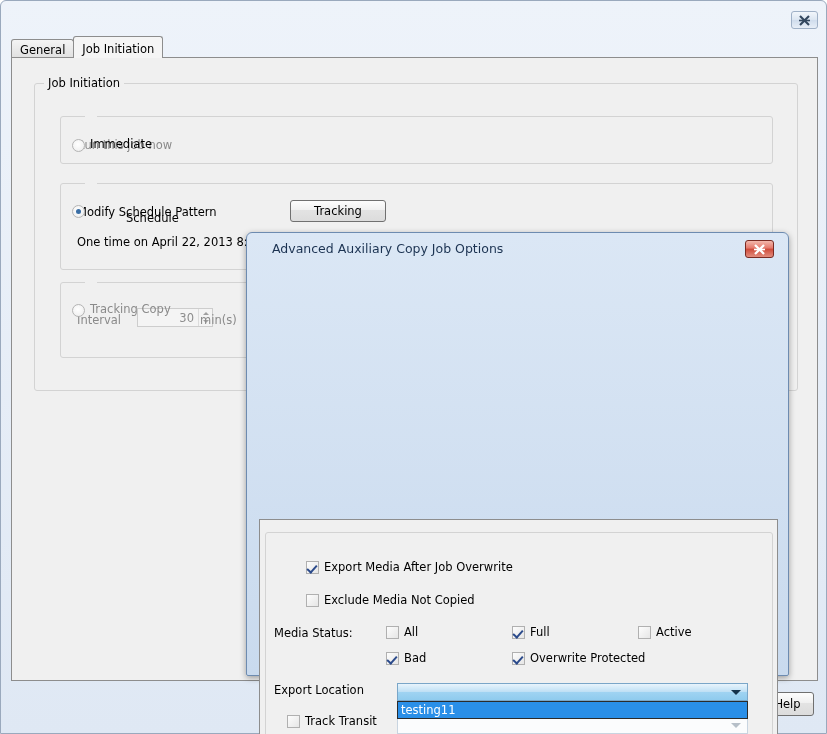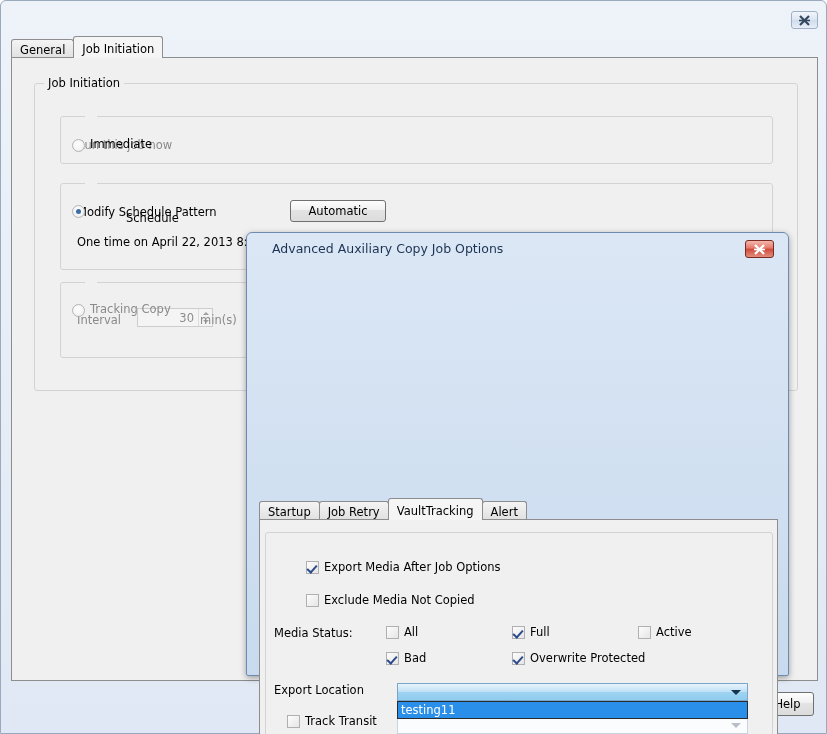--- a/index.html
+++ b/index.html
@@ -342,21 +342,21 @@
       <div class="groupbox" style="left:25px; top:32px; width:713px; height:48px;">
         <span class="gb-title" style="left:24px;">&nbsp;</span>
         <span class="lbl muted" style="left:16px; top:21px;">Run this job now</span>
       </div>
       <div class="radio" style="left:37px; top:55px;"></div>
       <span class="lbl" style="left:55px; top:53px;">Immediate</span>
 
       <div class="groupbox" style="left:25px; top:99px; width:713px; height:87px;">
         <span class="gb-title" style="left:24px;">&nbsp;</span>
         <span class="lbl" style="left:16px; top:21px;">Modify Schedule Pattern</span>
-        <div class="btn" style="left:229px; top:16px; width:96px; height:22px;">Automatic</div>
+        <div class="btn" style="left:229px; top:16px; width:96px; height:22px;">Tracking</div>
         <span class="lbl" style="left:16px; top:51px;">One time on April 22, 2013 8:00 PM</span>
       </div>
       <div class="radio checked on" style="left:37px; top:121px;"></div>
       <span class="lbl" style="left:55px; top:127px;margin-left:36px;">Schedule</span>
 
       <div class="groupbox" style="left:25px; top:198px; width:713px; height:76px;">
         <span class="gb-title" style="left:24px;">&nbsp;</span>
         <span class="lbl muted" style="left:16px; top:30px;">Interval</span>
         <div class="spinbox" style="left:76px; top:25px; width:76px; height:19px;">
           <span class="sval">30</span>
@@ -425,33 +425,27 @@
   <div id="inner-titlebar">
     <div id="inner-title-text">Advanced Auxiliary Copy Job Options</div>
     <div id="inner-close-btn">
       <svg width="13" height="11" viewBox="0 0 13 11">
         <path d="M2 1 L11 10 M11 1 L2 10" stroke="#ffffff" stroke-width="2.3" fill="none"></path>
         <path d="M1 5.5 L12 5.5" stroke="#ffffff" stroke-width="1.6"></path>
       </svg>
     </div>
   </div>
 
-  <div class="tabstrip" id="inner-tabs">
-    <div class="tab">Startup</div>
-    <div class="tab">Job Retry</div>
-    <div class="tab selected">VaultTracking</div>
-    <div class="tab">Alert</div>
-  </div>
 
   <div id="inner-panel">
 
     <div class="groupbox" style="left:5px; top:12px; width:508px; height:328px;">
 
       <div class="checkbox checked" style="left:40px; top:28px;"></div>
-      <span class="lbl" style="left:58px; top:27px;">Export Media After Job Options</span>
+      <span class="lbl" style="left:58px; top:27px;">Export Media After Job Overwrite</span>
 
       <div class="checkbox" style="left:40px; top:61px;"></div>
       <span class="lbl" style="left:58px; top:60px;">Exclude Media Not Copied</span>
 
       <span class="lbl" style="left:8px; top:93px;">Media Status:</span>
 
       <div class="checkbox" style="left:120px; top:93px;"></div>
       <span class="lbl" style="left:138px; top:92px;">All</span>
 
       <div class="checkbox checked" style="left:246px; top:93px;"></div>

